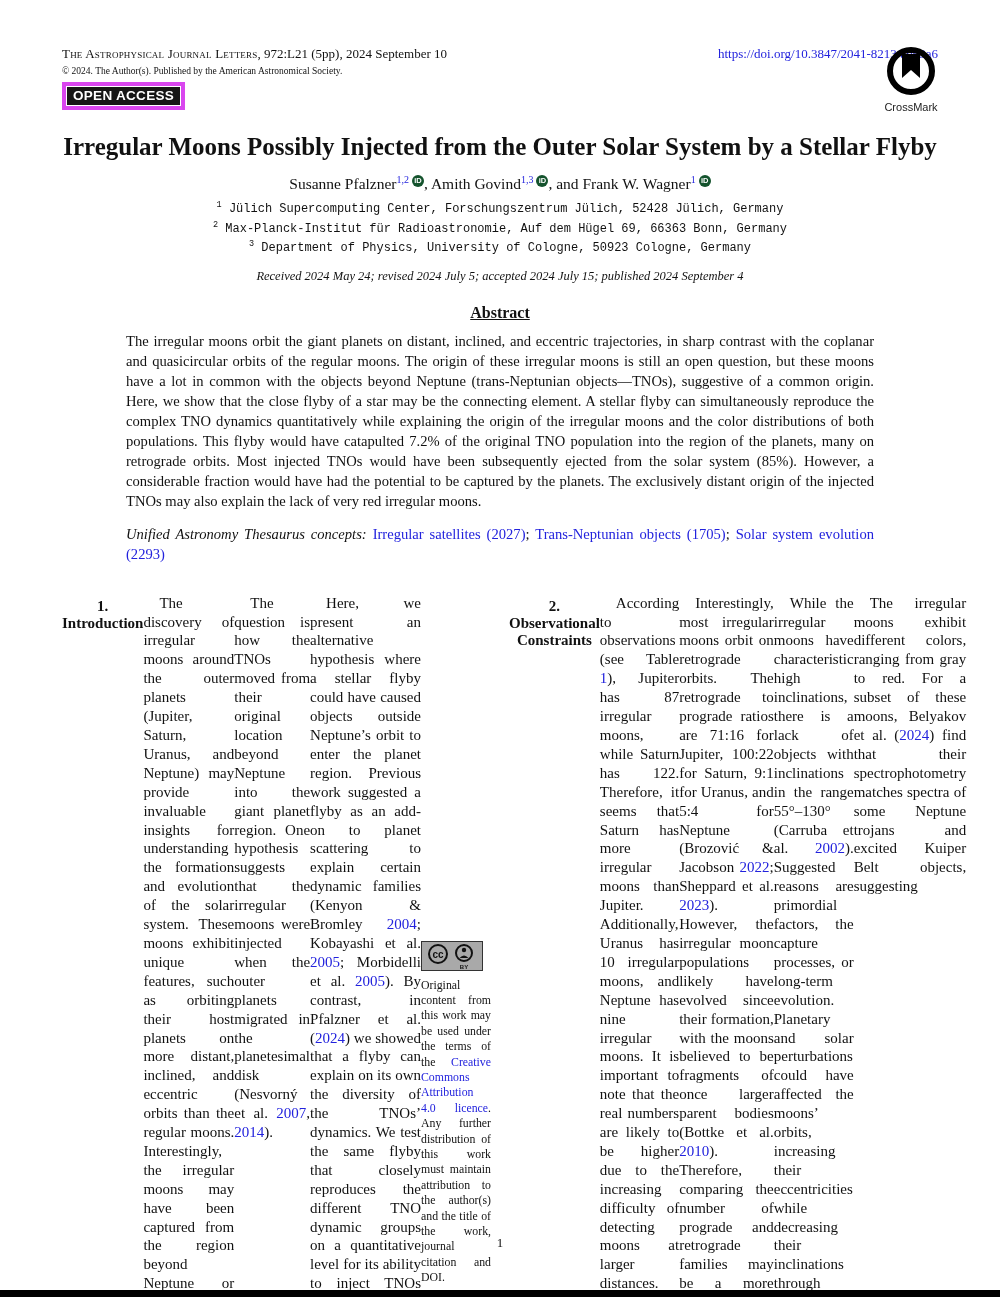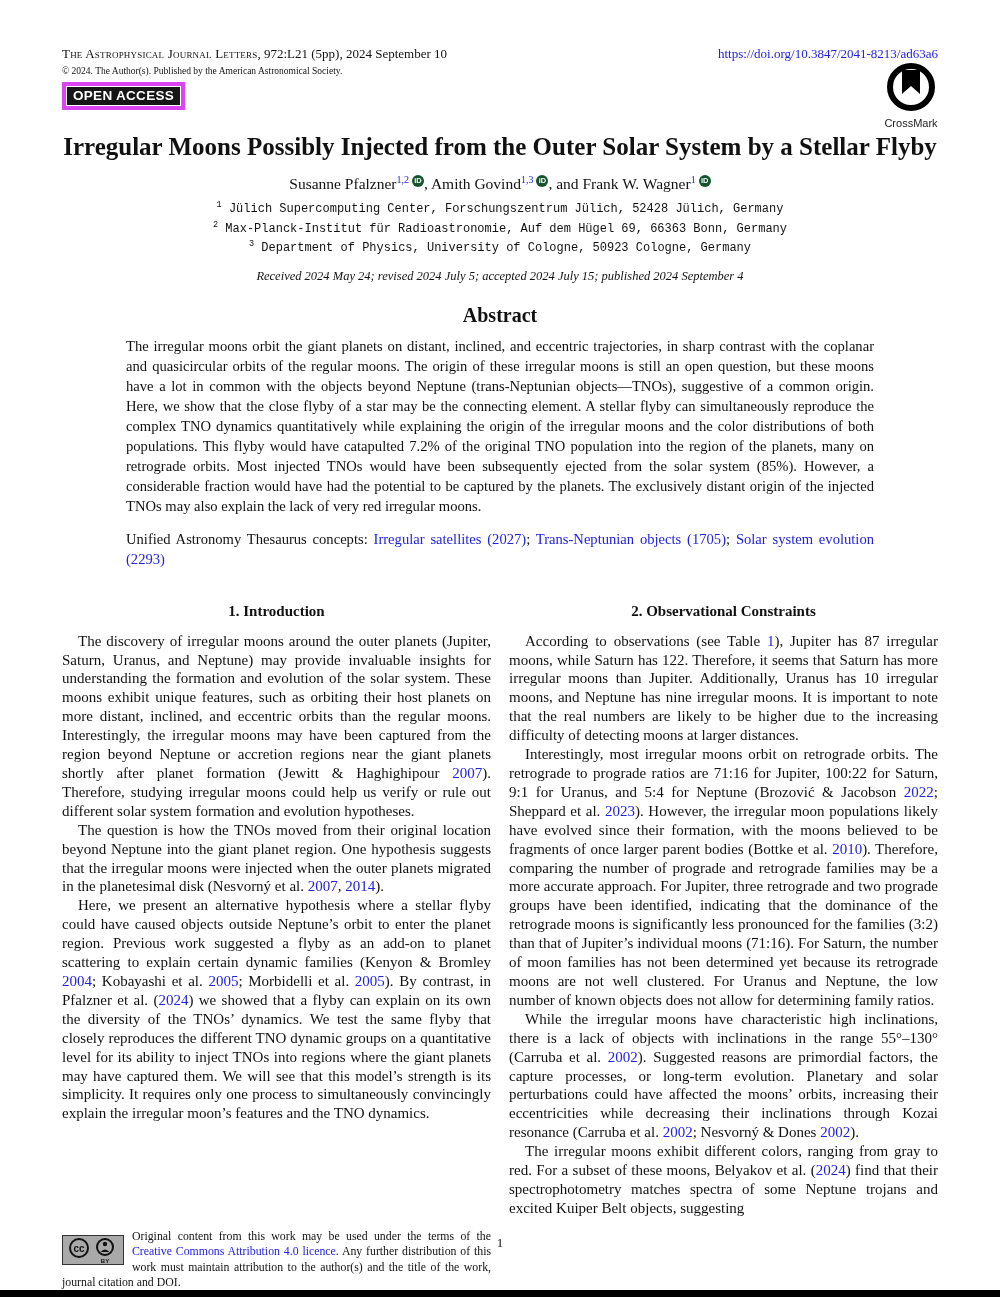--- a/index.html
+++ b/index.html
@@ -17,45 +17,45 @@
   .journal-line{ display:flex; justify-content:space-between; align-items:baseline; font-size:13px; }
   .smallcaps{ font-variant:small-caps; letter-spacing:.2px; }
   .lnk{ color:var(--link); text-decoration:none; cursor:pointer; }
   .copyright{ font-size:9.5px; margin-top:4px; }
   .open-access{
     display:inline-block; margin-top:6px; background:#161616; color:#fff;
     font-family:"Liberation Sans", sans-serif; font-weight:bold; font-size:13.5px;
     padding:2px 7px 3px 7px; letter-spacing:.3px; border:4px solid #d946ef;
     box-shadow:inset 0 0 0 1px #fff;
   }
-  .crossmark{ position:absolute; top:62px; right:56px; width:66px; text-align:center; cursor:pointer; }
+  .crossmark{ position:absolute; top:46px; right:56px; width:66px; text-align:center; cursor:pointer; }
   .crossmark .cm-label{ font-family:"Liberation Sans", sans-serif; font-size:11px; color:#222; margin-top:1px; }
 
   
   .title{ margin:22px auto 6px auto; max-width:900px; text-align:center;
           font-size:25px; font-weight:bold; line-height:30px; }
   .authors{ text-align:center; font-size:15.5px; margin-top:12px; }
   .authors sup{ font-size:10px; }
   .orcid{ display:inline-block; width:12px; height:12px; border-radius:50%;
           background:#14532d; color:#fff; font:bold 7.5px/12px "Liberation Sans",sans-serif;
           text-align:center; vertical-align:super; margin-left:3px; }
   .affiliations{ text-align:center; font-size:12px; line-height:15.5px; margin-top:5px;font-family:Liberation Mono, monospace; }
   .affiliations sup{ font-size:8.5px; }
   .dates{ text-align:center; font-style:italic; font-size:12.5px; margin-top:12px; }
 
   
   .abstract{ width:748px; margin:0 auto; }
-  .abstract h2{ text-align:center; font-size:20px; margin:20px 0 9px 0; }
+  .abstract h2{ text-align:center; font-size:16px; margin:20px 0 9px 0;text-decoration:underline; }
   .abstract p{ margin:0; font-size:14.6px; line-height:20px; text-align:justify; }
   .thesaurus{ margin-top:13px !important; }
-  .ital{ }
+  .ital{ font-style:italic; }
 
   
   .columns{ display:flex; gap:18px; margin-top:30px; height:692px; }
-  .col{ flex:1; display:flex; flex-direction:column; min-width:0;align-items:center; }
+  .col{ flex:1; display:flex; flex-direction:row; min-width:0; }
   .col h3{ text-align:center; font-size:15px; margin:4px 0 12px 0; }
   .col p{ margin:0; font-size:15px; line-height:18.9px; text-align:justify; text-indent:16px; }
 
   
   .footnote{ margin-top:auto; font-size:11.8px; line-height:15.4px; text-align:justify; }
   .cc-badge{ float:left; margin:6px 8px 2px 0; cursor:pointer; }
 
   .pageno{ position:absolute; bottom:46px; left:0; width:100%; text-align:center; font-size:13px; }
   .bottom-edge{ position:absolute; bottom:0; left:0; width:100%; height:7px; background:#000; }
 </style>

